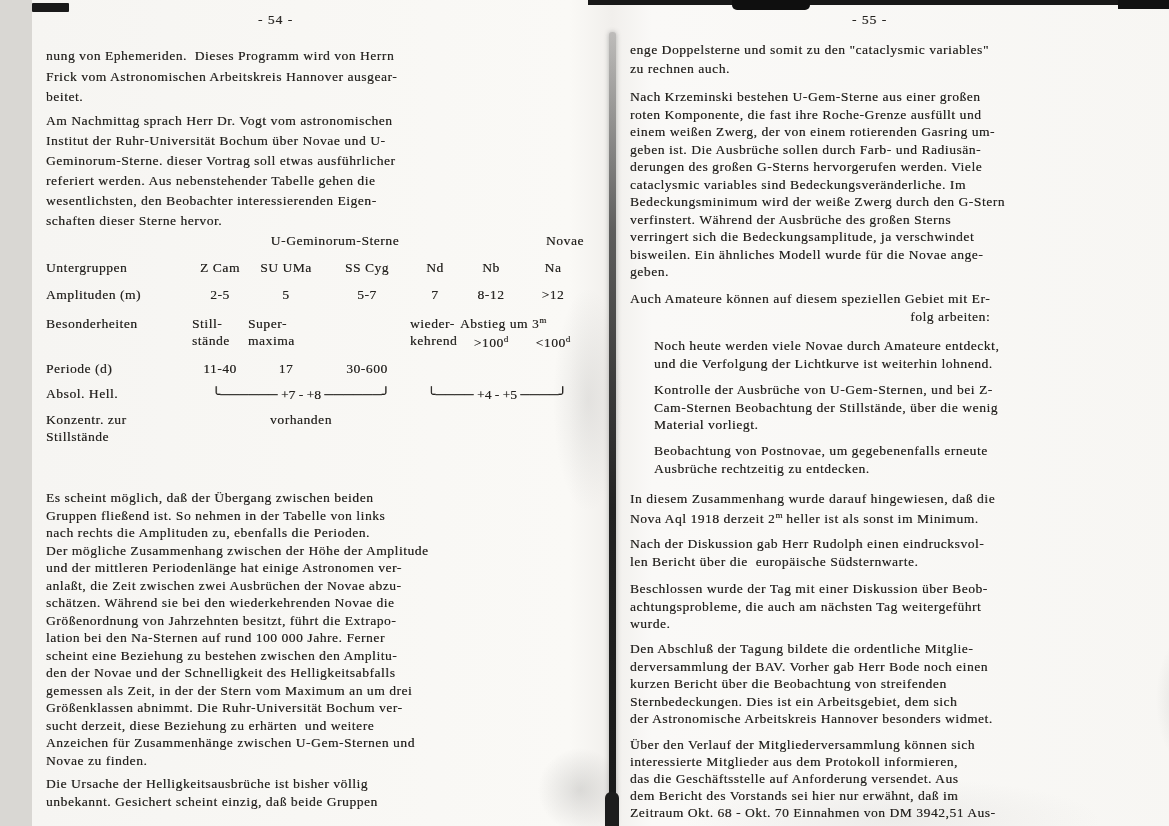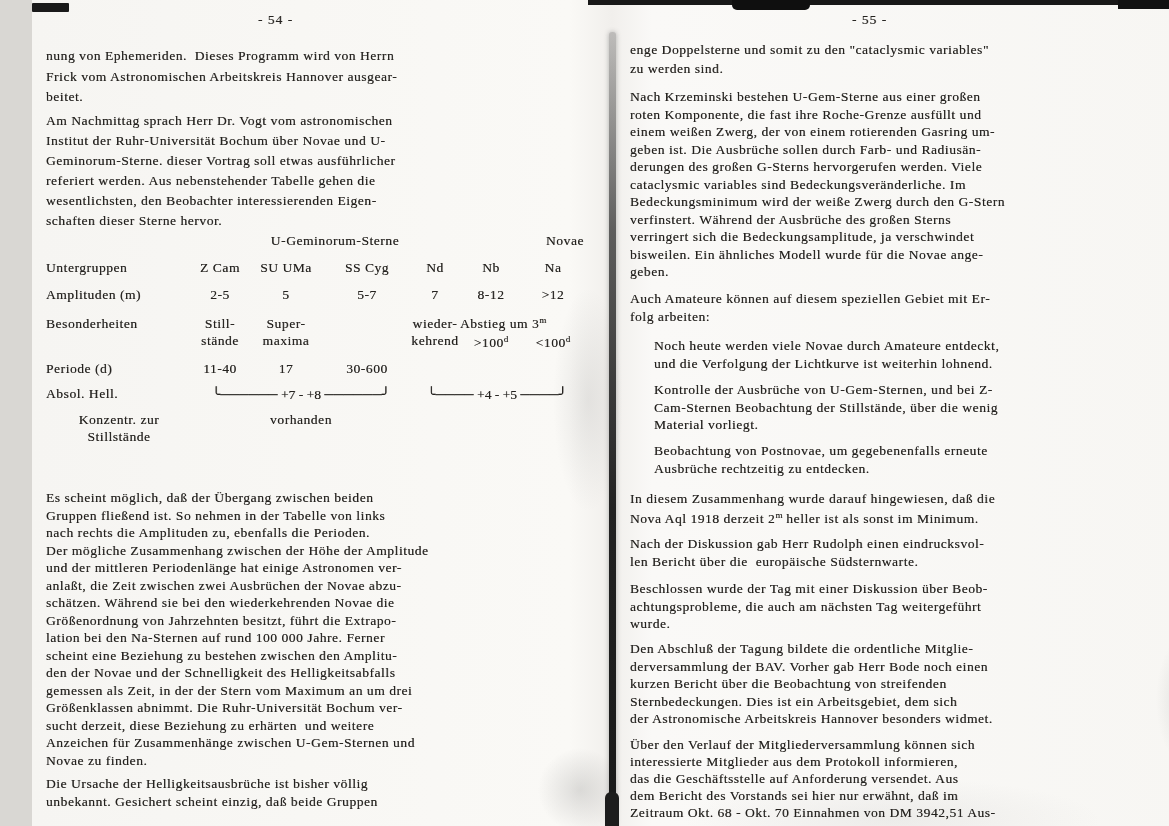--- a/index.html
+++ b/index.html
@@ -33,21 +33,21 @@
   #lp-num{left:212px;top:12px;}
   #lp-p1{left:0;top:46px;line-height:20.5px;}
   #lp-p2{left:0;top:111px;line-height:20px;}
   #lp-p3{left:0;top:489px;line-height:17.5px;}
   #lp-p4{left:0;top:775px;line-height:18px;}
 
   
   #rp-num{left:222px;top:12px;}
   #rp-p1{left:0;top:40px;line-height:19px;}
   #rp-p2{left:0;top:88px;line-height:17.5px;}
-  #rp-p3{left:0;top:290px;line-height:18px;}
+  #rp-p3{left:0;top:290px;line-height:18px;text-align:right;}
   #rp-i1{left:24px;top:337px;line-height:17.5px;}
   #rp-i2{left:24px;top:381px;line-height:17.5px;}
   #rp-i3{left:24px;top:442px;line-height:17.5px;}
   #rp-p4{left:0;top:489px;line-height:20px;}
   #rp-p5{left:0;top:535px;line-height:18px;}
   #rp-p6{left:0;top:580px;line-height:17.5px;}
   #rp-p7{left:0;top:640px;line-height:17.5px;}
   #rp-p8{left:0;top:736px;line-height:17px;}
 
   .sup{font-size:9px;letter-spacing:0;position:relative;top:-5px;}
@@ -60,21 +60,21 @@
   .trow-group{height:27px;gap:34px;}
   .trow-unter{height:27px;}
   .trow-ampl{height:28px;}
   .trow-besond{height:46px;line-height:17px;}
   .trow-periode{height:25px;}
   .trow-absol{height:25px;}
   .trow-entf{height:26px;}
   .trow-konz{line-height:17px;}
   .tc{text-align:center;}
   .tl{text-align:left;}
-  .pre{white-space:pre-wrap;text-align:center;}
+  .pre{white-space:pre-wrap;}
   .brace{letter-spacing:0;white-space:nowrap;}
   .bes-span2{grid-column:6 / span 2;}
   .bes-line2{display:flex;}
   .bes-line2 span{flex:1;text-align:center;}
 
   
   .art{position:absolute;}
   #art-top-left{left:0;top:3px;width:37px;height:9px;background:#1a1a1a;border-radius:1px;}
   #art-top-band{left:556px;top:0;width:613px;height:5px;background:#181818;}
   #art-top-blotch1{left:700px;top:0;width:78px;height:10px;background:#0f0f0f;border-radius:0 0 5px 5px;}
@@ -183,21 +183,21 @@
 sucht derzeit, diese Beziehung zu erhärten  und weitere
 Anzeichen für Zusammenhänge zwischen U-Gem-Sternen und
 Novae zu finden.</p>
     <p id="lp-p4" class="para">Die Ursache der Helligkeitsausbrüche ist bisher völlig
 unbekannt. Gesichert scheint einzig, daß beide Gruppen</p>
   </div>
 
   <div id="page-right" class="page">
     <div id="rp-num" class="pagenum">- 55 -</div>
     <p id="rp-p1" class="para">enge Doppelsterne und somit zu den "cataclysmic variables"
-zu werden sind.</p>
+zu rechnen auch.</p>
     <p id="rp-p2" class="para">Nach Krzeminski bestehen U-Gem-Sterne aus einer großen
 roten Komponente, die fast ihre Roche-Grenze ausfüllt und
 einem weißen Zwerg, der von einem rotierenden Gasring um-
 geben ist. Die Ausbrüche sollen durch Farb- und Radiusän-
 derungen des großen G-Sterns hervorgerufen werden. Viele
 cataclysmic variables sind Bedeckungsveränderliche. Im
 Bedeckungsminimum wird der weiße Zwerg durch den G-Stern
 verfinstert. Während der Ausbrüche des großen Sterns
 verringert sich die Bedeckungsamplitude, ja verschwindet
 bisweilen. Ein ähnliches Modell wurde für die Novae ange-

